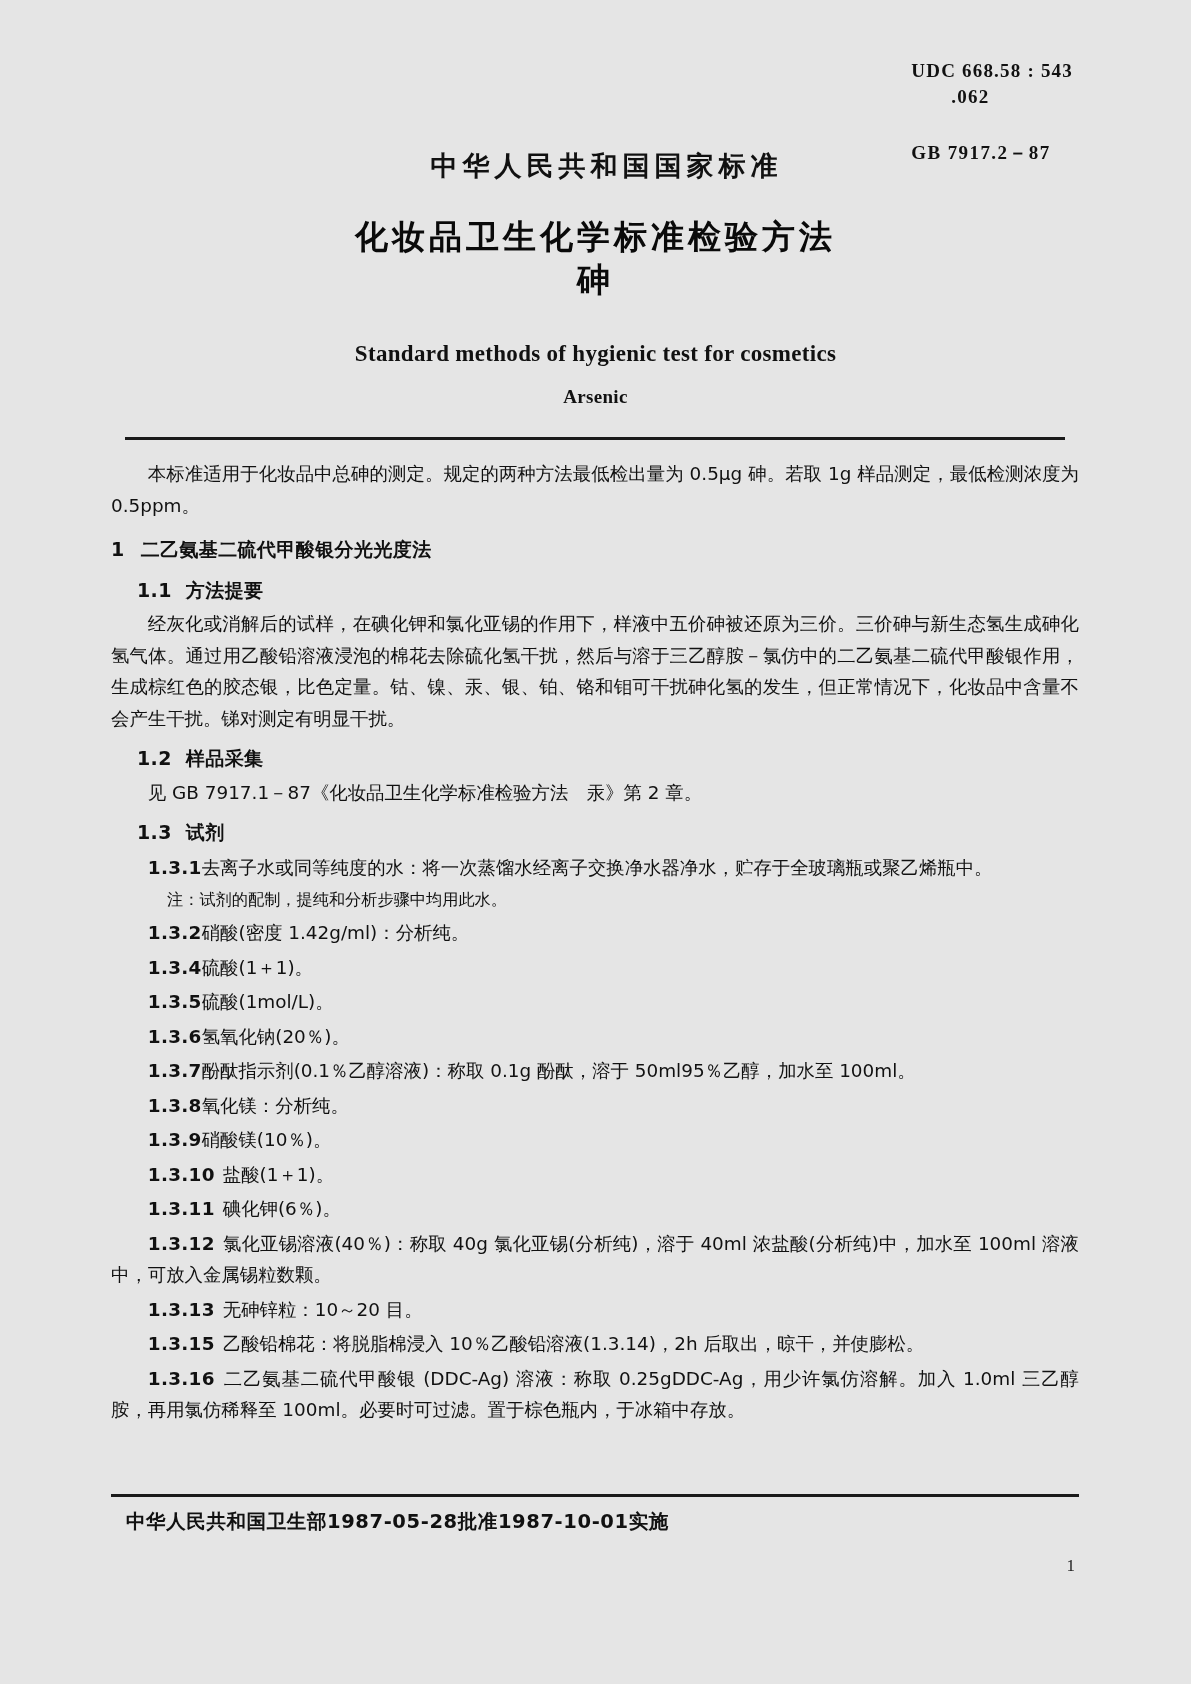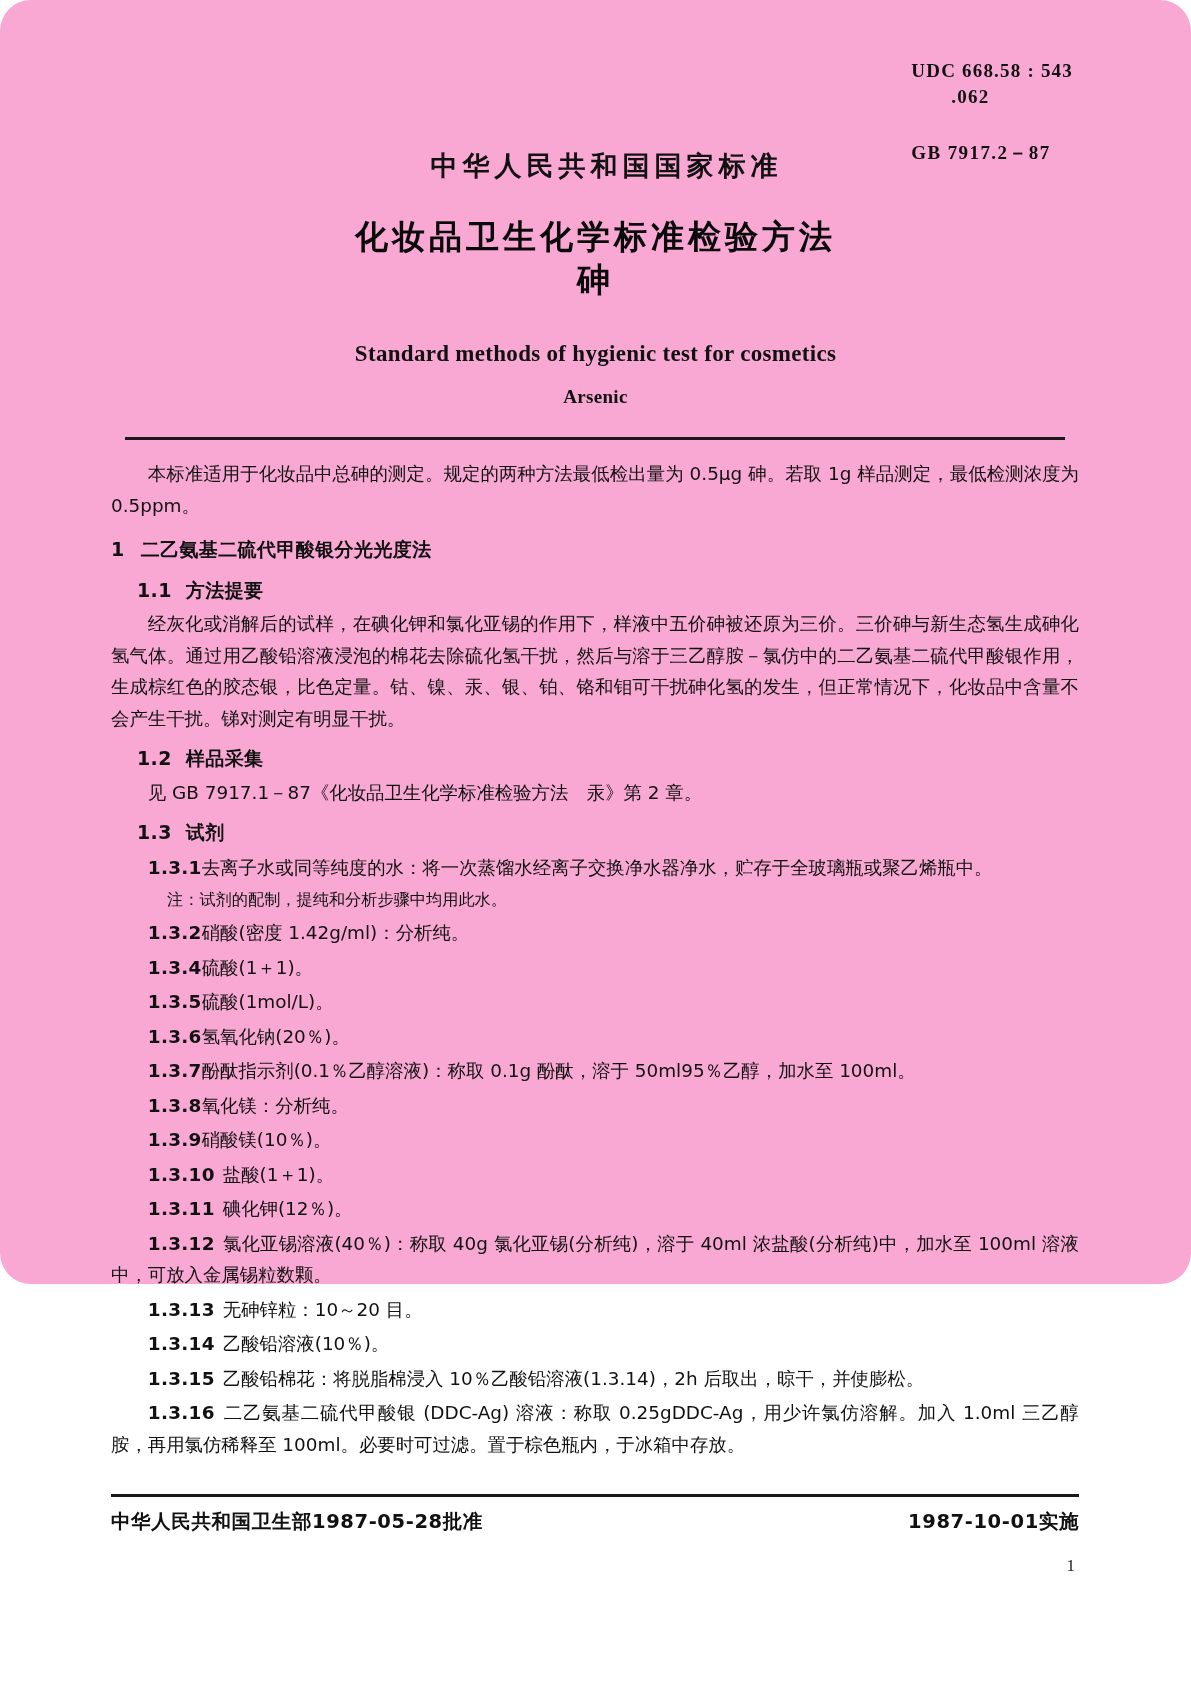--- a/index.html
+++ b/index.html
@@ -12,23 +12,22 @@
     height: 1684px;
     font-family: "Liberation Serif", "DejaVu Serif", serif;
     color: #000000;
     position: relative;
     overflow: hidden;
   }
   .page {
     position: absolute;
     left: 0; top: 0;
     width: 1191px;
-    height: 1284px;
-    background: #f9a8d4;
-    border-radius: 31px;
+    height: 1684px;
+    background: #e5e5e5;
   }
 
   
   .header {
     position: absolute;
     left: 0;
     top: 150px;
     width: 1191px;
   }
   .nat-std-title {
@@ -179,25 +178,24 @@
   .note {
     margin: 3px 0 0 0;
     padding-left: 56px;
     font-size: 16.2px;
     line-height: 28px;
   }
 
   
   .footer {
     position: absolute;
-    left: 111px;
+    left: 126px;
     top: 1508px;
     width: 968px;
     display: flex;
-    justify-content: space-between;
     align-items: baseline;
     font-family: "DejaVu Sans", "Liberation Sans", sans-serif;
     font-weight: bold;
     font-size: 19.5px;
     letter-spacing: 0.6px;
     color: #111;
   }
   .page-number {
     position: absolute;
     right: 116px;
@@ -278,30 +276,27 @@
     <p class="item">
       <span class="num">1.3.8</span><span>氧化镁：分析纯。</span>
     </p>
     <p class="item">
       <span class="num">1.3.9</span><span>硝酸镁(10％)。</span>
     </p>
     <p class="item">
       <span class="num-wide">1.3.10</span><span>盐酸(1＋1)。</span>
     </p>
     <p class="item">
-      <span class="num-wide">1.3.11</span><span>碘化钾(12％)。</span>
+      <span class="num-wide">1.3.11</span><span>碘化钾(6％)。</span>
     </p>
     <p class="item">
       <span class="num-wide">1.3.12</span><span>氯化亚锡溶液(40％)：称取 40g 氯化亚锡(分析纯)，溶于 40ml 浓盐酸(分析纯)中，加水至 100ml 溶液中，可放入金属锡粒数颗。</span>
     </p>
     <p class="item">
       <span class="num-wide">1.3.13</span><span>无砷锌粒：10～20 目。</span>
-    </p>
-    <p class="item">
-      <span class="num-wide">1.3.14</span><span>乙酸铅溶液(10％)。</span>
     </p>
     <p class="item">
       <span class="num-wide">1.3.15</span><span>乙酸铅棉花：将脱脂棉浸入 10％乙酸铅溶液(1.3.14)，2h 后取出，晾干，并使膨松。</span>
     </p>
     <p class="item">
       <span class="num-wide">1.3.16</span><span>二乙氨基二硫代甲酸银 (DDC-Ag) 溶液：称取 0.25gDDC-Ag，用少许氯仿溶解。加入 1.0ml 三乙醇胺，再用氯仿稀释至 100ml。必要时可过滤。置于棕色瓶内，于冰箱中存放。</span>
     </p>
 
   </div>
 

